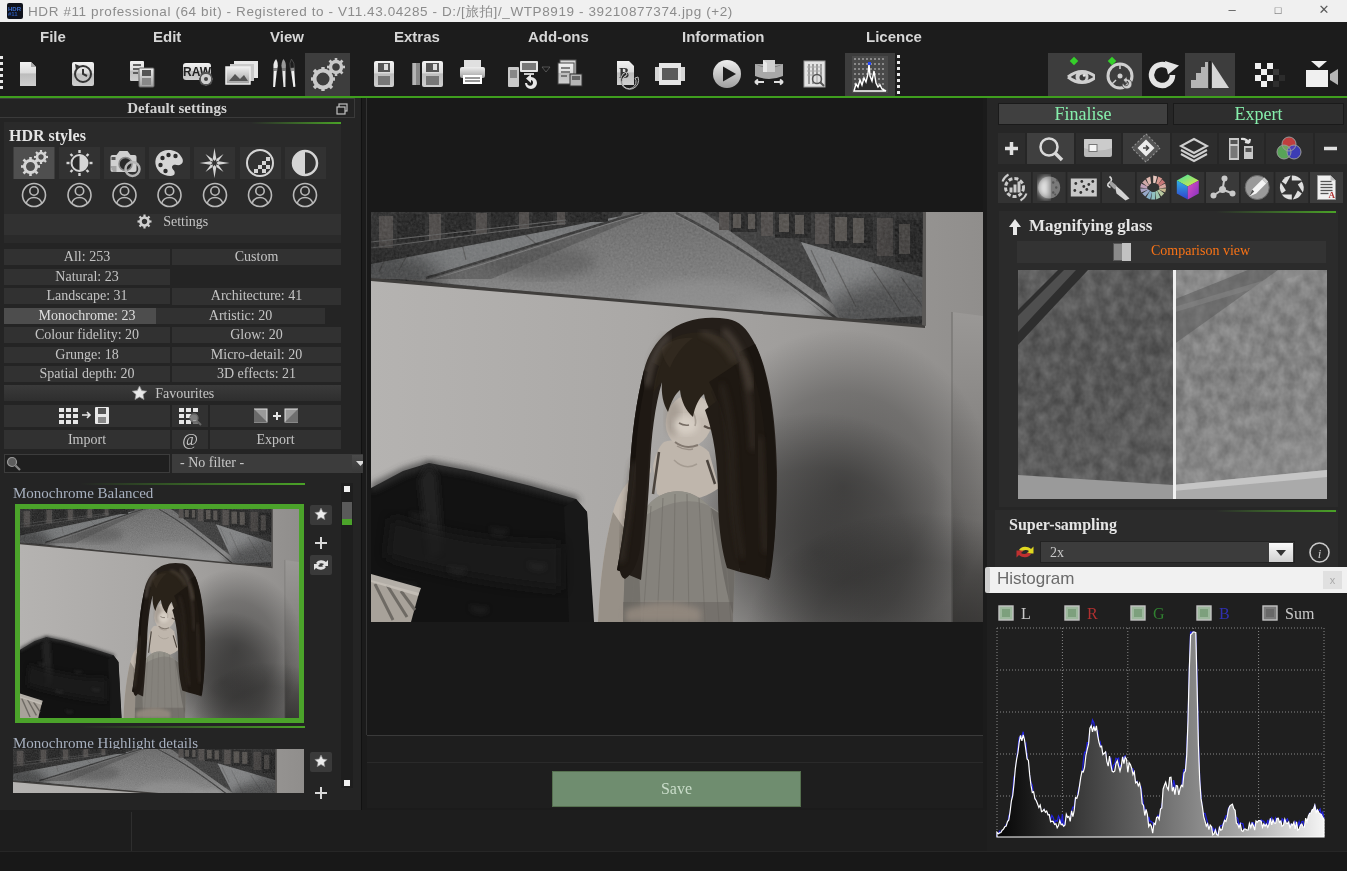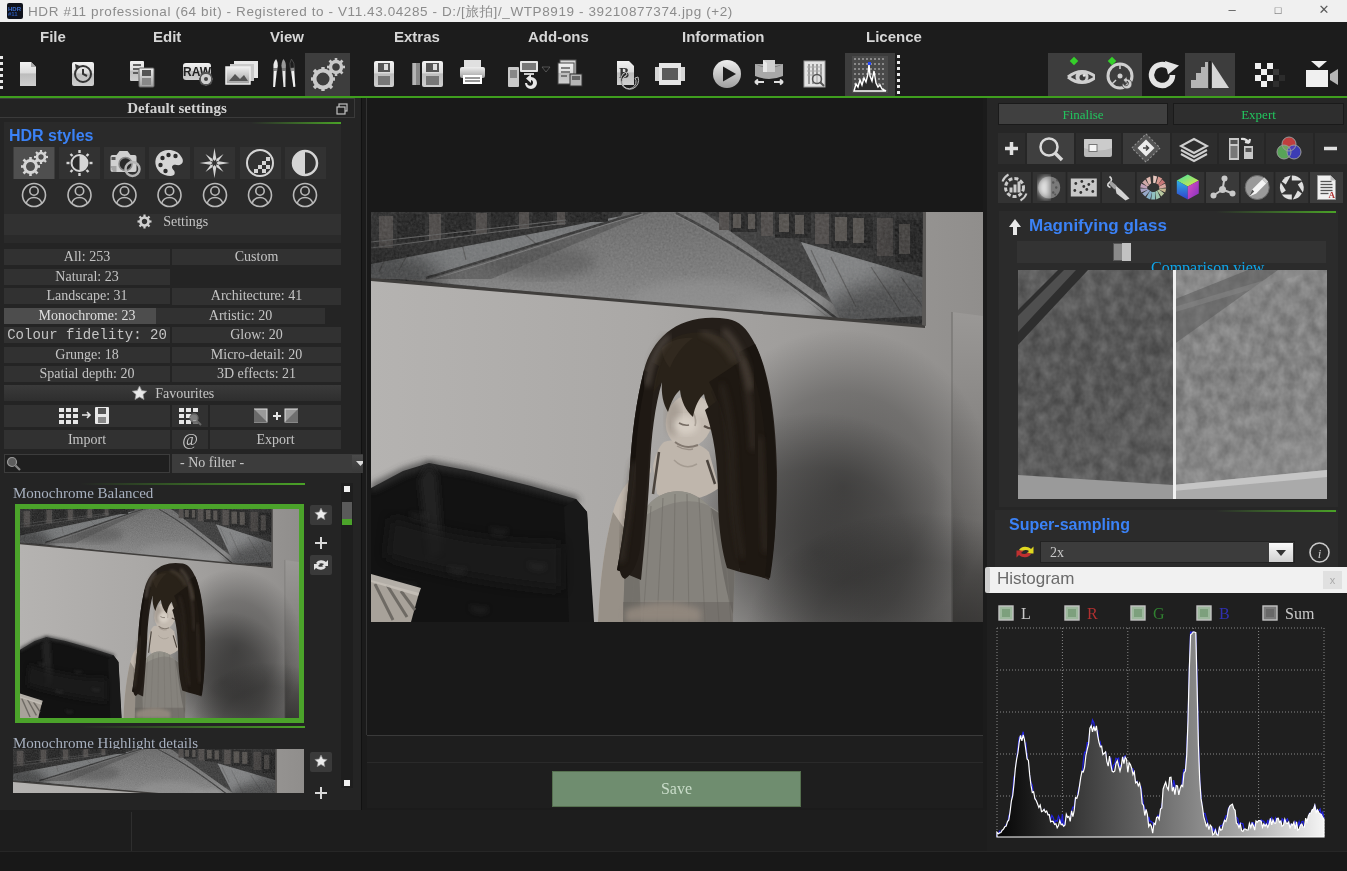--- a/index.html
+++ b/index.html
@@ -16,31 +16,31 @@
   #menubar{position:absolute;left:0;top:22px;width:1347px;height:31px;background:#1c1c1c;}
   .menu{position:absolute;top:6px;font-size:15px;font-weight:bold;color:#d6d6d6;}
   
   #toolbar{position:absolute;left:0;top:53px;width:1347px;height:43px;background:#1c1c1c;}
   #greenline{position:absolute;left:0;top:96px;width:1347px;height:2px;background:#3f9e1e;}
   
   #lpanel{position:absolute;left:0;top:98px;width:362px;height:712px;background:#242424;border-right:1px solid #111;}
   #lphead{position:absolute;left:0;top:0;width:355px;height:20px;background:#232323;border:1px solid #3a3a3a;border-left:none;}
   #lphead .t{position:absolute;left:0;top:1px;width:100%;text-align:center;font-size:15px;font-weight:bold;color:#d2d2d2;}
   .box{position:absolute;background:#2a2a2a;}
-  .btitle{font-size:16px;color:#3b82f6;font-weight:bold;font-family:Liberation Sans, sans-serif;}
+  .btitle{font-size:16px;color:#e5e5e5;font-weight:bold;font-family:Liberation Serif, serif;}
   .cell{position:absolute;background:#313131;color:#c4c4c4;font-size:14px;text-align:center;font-family:"Liberation Serif",serif;}
   .cell.hi{background:#4d4d4d;color:#dedede;}
   .gtop{position:absolute;height:2px;background:linear-gradient(90deg,rgba(80,160,40,0),#4aa227);}
   
   .sidebtn{position:absolute;width:22px;height:20px;background:#3a3a3a;border-radius:2px;}
   
   #center{position:absolute;left:363px;top:98px;width:624px;height:566px;background:#1b1b1b;}
   
   #rpanel{position:absolute;left:987px;top:98px;width:360px;height:773px;background:#262626;}
-  .rtab{position:absolute;top:5px;height:22px;background:#2e2e2e;border:1px solid #1a1a1a;color:#22c55e;text-align:center;font-size:13px;line-height:21px;font-family:"Liberation Serif",serif;}
+  .rtab{position:absolute;top:5px;height:22px;background:#2e2e2e;border:1px solid #1a1a1a;color:#86efac;text-align:center;font-size:18px;line-height:21px;font-family:"Liberation Serif",serif;}
 </style></head>
 <body>
 
 <div id="titlebar">
   <div id="appico">
       <span>HDR</span>
       <span style="top:8px;color:#2a56b0;">#11</span>
     </div>
   <div id="titletxt">HDR #11 professional (64 bit) - Registered to - V11.43.04285 - D:/[旅拍]/_WTP8919 - 39210877374.jpg (+2)</div>
   <div class="winbtn" style="right:92px;">–</div>
@@ -510,21 +510,21 @@
  </div>
  <div id="ltable">
   <div class="cell" style="left:4px;top:151px;width:166px;height:16px;line-height:16px;">All: 253</div>
   <div class="cell" style="left:172px;top:151px;width:169px;height:16px;line-height:16px;">Custom</div>
   <div class="cell" style="left:4px;top:170.5px;width:166px;height:16px;line-height:16px;">Natural: 23</div>
   <div class="cell" style="left:172px;top:170.5px;width:169px;height:16px;line-height:16px;margin-top:20px;">Surreal: 15</div>
   <div class="cell" style="left:4px;top:190px;width:166px;height:16px;line-height:16px;">Landscape: 31</div>
   <div class="cell" style="left:172px;top:190px;width:169px;height:16px;line-height:16px;">Architecture: 41</div>
   <div class="cell hi" style="left:4px;top:209.5px;width:166px;height:16px;line-height:16px;">Monochrome: 23</div>
   <div class="cell" style="left:156px;top:209.5px;width:169px;height:16px;line-height:16px;">Artistic: 20</div>
-  <div class="cell" style="left:4px;top:229px;width:166px;height:16px;line-height:16px;font-family:Liberation Mono, monospace;">Colour fidelity: 20</div>
+  <div class="cell" style="left:4px;top:229px;width:166px;height:16px;line-height:16px;">Colour fidelity: 20</div>
   <div class="cell" style="left:172px;top:229px;width:169px;height:16px;line-height:16px;">Glow: 20</div>
   <div class="cell" style="left:4px;top:248.5px;width:166px;height:16px;line-height:16px;">Grunge: 18</div>
   <div class="cell" style="left:172px;top:248.5px;width:169px;height:16px;line-height:16px;">Micro-detail: 20</div>
   <div class="cell" style="left:4px;top:268px;width:166px;height:16px;line-height:16px;">Spatial depth: 20</div>
   <div class="cell" style="left:172px;top:268px;width:169px;height:16px;line-height:16px;">3D effects: 21</div>
  </div>
  <div class="cell" style="left:4px;top:287px;width:337px;height:16px;background:linear-gradient(#3a3a3a,#2e2e2e);">
   <svg width="17" height="16" style="vertical-align:-3px;">
         <path d="M8.5,1 l2.2,4.6 5,0.6 -3.7,3.4 1,4.9 -4.5,-2.5 -4.5,2.5 1,-4.9 -3.7,-3.4 5,-0.6 z" fill="#e8e8e8" stroke="#999" stroke-width="0.7"></path>
       </svg>
@@ -1058,21 +1058,21 @@
 
  <div class="box" style="left:12px;top:113px;width:339px;height:296px;background:#2b2b2b;">
   <div class="gtop" style="right:2px;top:0;width:120px;"></div>
   <svg class="abs" style="left:8px;top:7px;" width="16" height="18">
         <path d="M8,1 L14,9 h-4 v8 h-4 v-8 h-4 z" fill="#e8e8e8"></path>
       </svg>
   <div class="btitle abs" style="left:30px;top:5px;font-size:17px;">Magnifying glass</div>
   <div class="abs" style="left:18px;top:30px;width:309px;height:22px;background:#333;">
     <div class="abs" style="left:96px;top:2px;width:18px;height:18px;background:#8a8a8a;border:1px solid #555;"></div>
     <div class="abs" style="left:105px;top:2px;width:9px;height:18px;background:#c2c2c2;"></div>
-    <div class="abs ser" style="left:134px;top:18px;font-size:16px;color:#0ea5e9;">Comparison view</div>
+    <div class="abs ser" style="left:134px;top:2px;font-size:14px;color:#f97316;">Comparison view</div>
   </div>
 
   <svg class="abs" style="left:19px;top:59px;" width="309" height="229">
     <defs>
      <filter id="cobble">
             <feTurbulence type="fractalNoise" baseFrequency="0.09 0.07" numOctaves="3" seed="11" result="n"></feTurbulence>
             <feColorMatrix in="n" type="matrix" values="0 0 0 0 0.45  0 0 0 0 0.45  0 0 0 0 0.45  0 0 0 0.9 0.05"></feColorMatrix>
             <feComposite operator="in" in2="SourceGraphic"></feComposite>
           </filter>
      <linearGradient id="cmpl" x1="0" y1="0" x2="0.3" y2="1">

